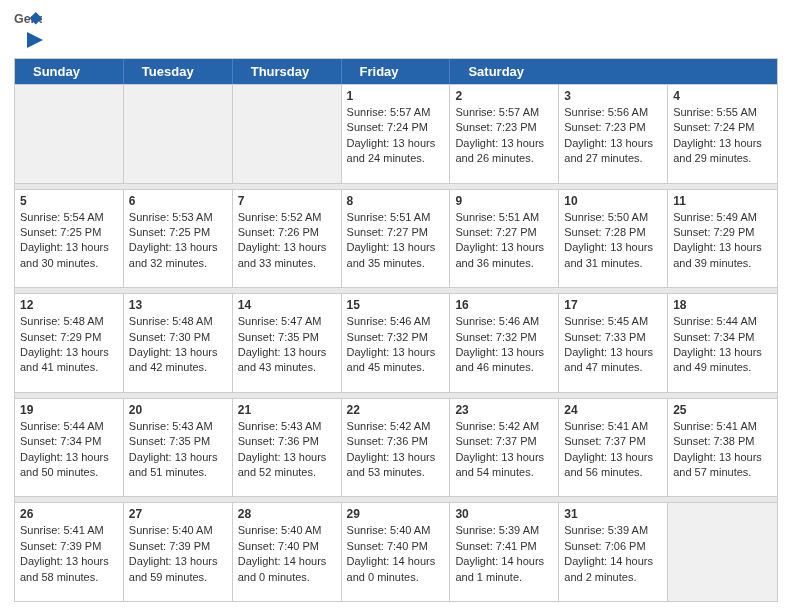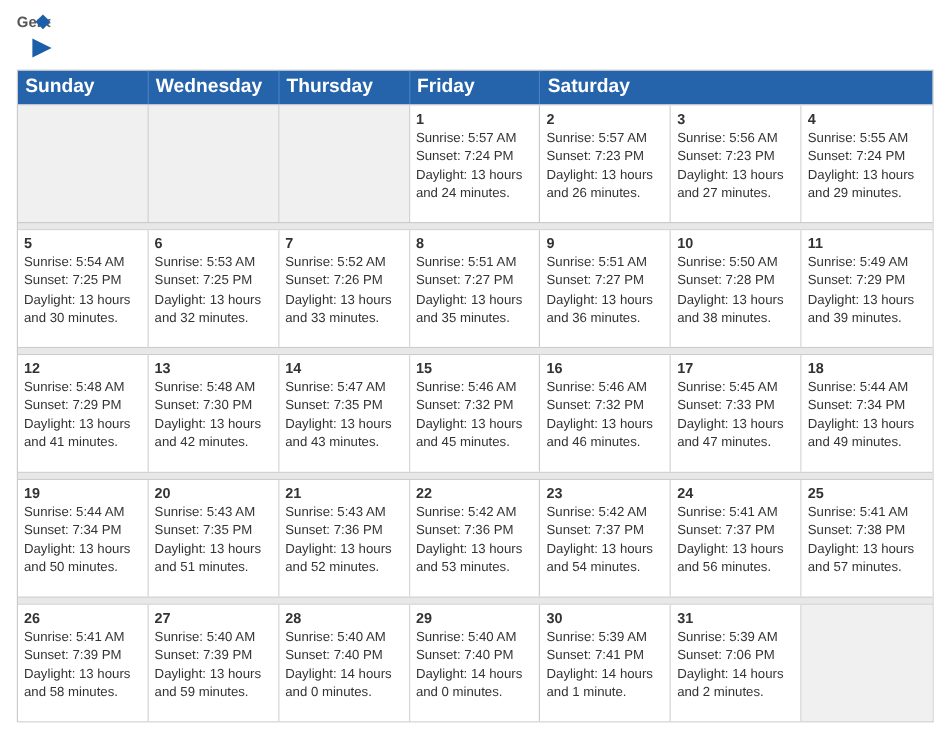--- a/index.html
+++ b/index.html
@@ -59,24 +59,25 @@
       border: 1px solid #ccc;
     }
     .cal-header {
       display: grid;
       grid-template-columns: repeat(7, 1fr);
       background: #2563ab;
     }
     .cal-header-cell {
       padding: 5px 6px;
       color: #fff;
-      font-size: 16px;
+      font-size: 13px;
       font-weight: bold;
       text-align: left;
       border-right: 1px solid #4a7ec0;
+      margin-left: 12px;
     }
     .cal-header-cell:last-child { border-right: none; }
     .cal-body {
       flex: 1;
       display: flex;
       flex-direction: column;
     }
     .cal-row {
       display: grid;
       grid-template-columns: repeat(7, 1fr);
@@ -135,21 +136,21 @@
     </div>
     <div class="title-area">
       <div class="month-title"></div>
       <div class="location-title"></div>
     </div>
   </div>
 
   <div class="calendar">
     <div class="cal-header">
     <div class="cal-header-cell">Sunday</div>
-        <div class="cal-header-cell">Wednesday</div>
+        <div class="cal-header-cell">Tuesday</div>
         <div class="cal-header-cell">Thursday</div>
         <div class="cal-header-cell">Friday</div>
         <div class="cal-header-cell">Saturday</div>
       </div>
     <div class="cal-body">
     <div class="cal-row">
           <div class="cal-cell shaded"></div>
           <div class="cal-cell shaded"></div>
           <div class="cal-cell shaded"></div>
           <div class="cal-cell">
@@ -235,21 +236,21 @@
               <div>Daylight: 13 hours</div>
               <div>and 36 minutes.</div>
             </div>
           </div>
           <div class="cal-cell">
             <span class="day-num">10</span>
             <div class="cell-text">
               <div>Sunrise: 5:50 AM</div>
               <div>Sunset: 7:28 PM</div>
               <div>Daylight: 13 hours</div>
-              <div>and 38 minutes.</div>
+              <div>and 31 minutes.</div>
             </div>
           </div>
           <div class="cal-cell">
             <span class="day-num">11</span>
             <div class="cell-text">
               <div>Sunrise: 5:49 AM</div>
               <div>Sunset: 7:29 PM</div>
               <div>Daylight: 13 hours</div>
               <div>and 39 minutes.</div>
             </div>

